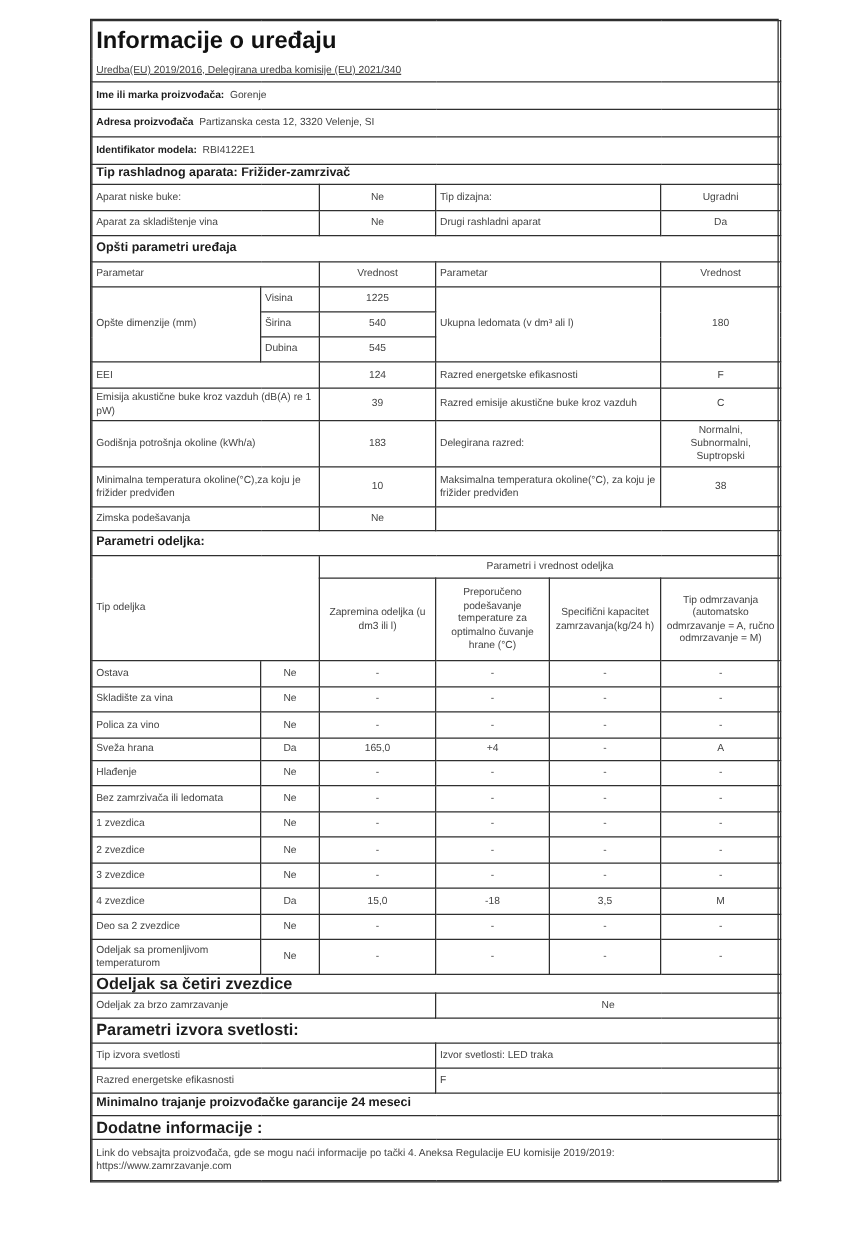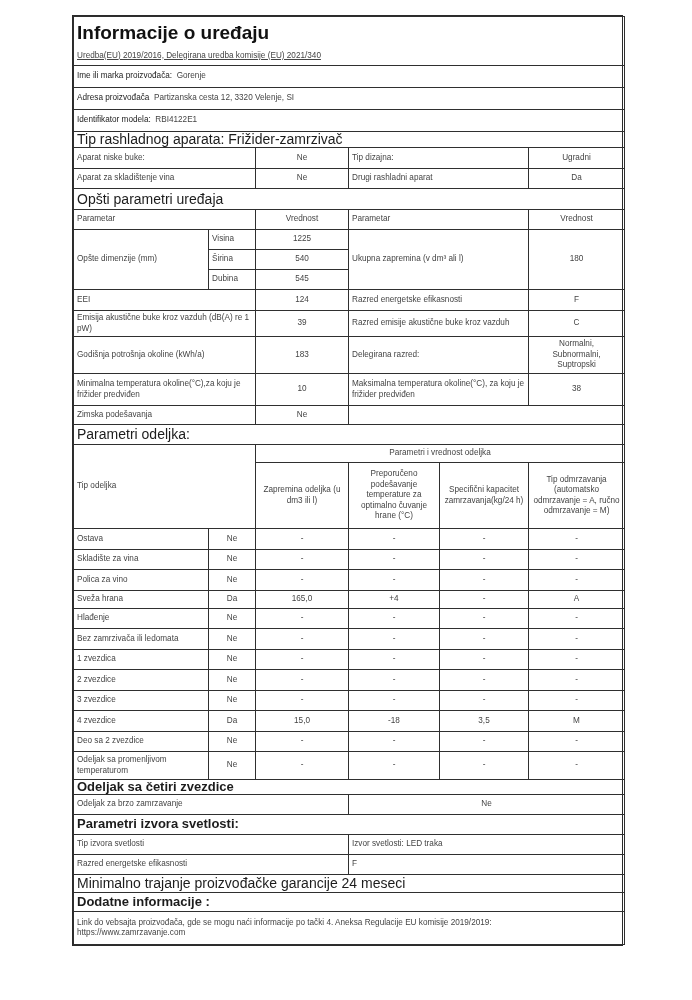--- a/index.html
+++ b/index.html
@@ -2,24 +2,24 @@
 <html><head>
 <meta charset="utf-8">
 <style>
   html, body { margin:0; padding:0; background:#ffffff; }
   body { width:692px; height:1000px; position:relative; overflow:hidden;
          font-family:"Liberation Sans", "DejaVu Sans", sans-serif; color:#3a3a3a; }
   .sheet { position:absolute; left:72px; top:15px; width:551px; border:1.5px solid #2b2b2b; box-sizing:border-box; }
   table { border-collapse:collapse; width:100%; table-layout:fixed; }
   td { border:1px solid #2f2f2f; font-size:8.2px; padding:1px 3px; line-height:10.5px; vertical-align:middle; color:#444; }
   .c { text-align:center; }
-  .b { font-weight:normal; color:#1c1c1c; }
+  .b { font-weight:bold; color:#1c1c1c; }
   .title { font-size:19px; font-weight:bold; color:#111; padding:2px 3px 0 3px; line-height:26px; border-bottom:none; }
   .sub { font-size:8.2px; color:#444; border-top:none;text-decoration:underline; }
-  .sec { font-weight:normal; color:#1c1c1c; font-size:14px; }
+  .sec { font-weight:bold; color:#1c1c1c; font-size:10px; }
   .sec9 { font-weight:bold; color:#1c1c1c; font-size:13px; }
 </style>
 </head>
 <body>
 
 <div class="sheet">
 <table>
   <colgroup>
     <col style="width:135px">
         <col style="width:47px">
@@ -65,21 +65,21 @@
   <tr style="height:20px">
     <td colspan="2">Parametar</td>
     <td class="c">Vrednost</td>
     <td colspan="2">Parametar</td>
     <td class="c">Vrednost</td>
   </tr>
   <tr style="height:20px">
     <td rowspan="3">Opšte dimenzije (mm)</td>
     <td>Visina</td>
     <td class="c">1225</td>
-    <td colspan="2" rowspan="3">Ukupna zapremina (v dm³ ali l)</td>
+    <td colspan="2" rowspan="3">Ukupna ledomata (v dm³ ali l)</td>
     <td rowspan="3" class="c">180</td>
   </tr>
   <tr style="height:20px">
     <td>Širina</td>
     <td class="c">540</td>
   </tr>
   <tr style="height:20px">
     <td>Dubina</td>
     <td class="c">545</td>
   </tr>

